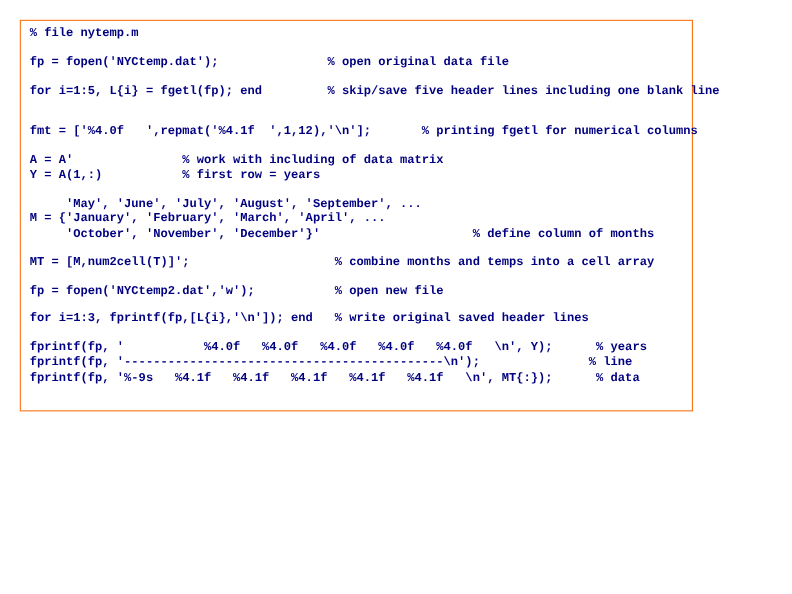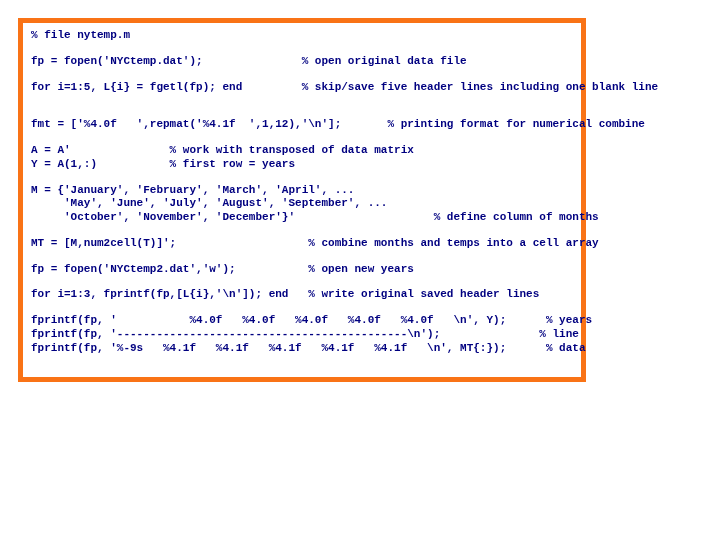--- a/index.html
+++ b/index.html
@@ -5,23 +5,23 @@
   body {
     margin: 0;
     padding: 18px;
     background: #ffffff;
     font-family: "Courier New", Courier, monospace;
     font-size: 11px;
     font-weight: bold;
     color: #000080;
   }
   .code-box {
-    border: 5px solid #f97316;
+    border: 1px solid #f97316;
     padding: 6px 8px 10px 8px;
-    width: 568px;
+    width: 612px;
     box-sizing: border-box;
     line-height: 1.25;
   }
   .line {
     white-space: pre;
   }
   .gap {
     height: 12px;
   }
 </style>
@@ -29,32 +29,32 @@
 <body>
 
 <div class="code-box">
   <div class="line">% file nytemp.m</div>
   <div class="gap"></div>
   <div class="line">fp = fopen('NYCtemp.dat');               % open original data file</div>
   <div class="gap"></div>
   <div class="line">for i=1:5, L{i} = fgetl(fp); end         % skip/save five header lines including one blank line</div>
   <div class="gap"></div>
   <div class="gap"></div>
-  <div class="line">fmt = ['%4.0f   ',repmat('%4.1f  ',1,12),'\n'];       % printing format for numerical combine</div>
+  <div class="line">fmt = ['%4.0f   ',repmat('%4.1f  ',1,12),'\n'];       % printing fgetl for numerical columns</div>
   <div class="gap"></div>
-  <div class="line">A = A'               % work with transposed of data matrix</div>
+  <div class="line">A = A'               % work with including of data matrix</div>
   <div class="line">Y = A(1,:)           % first row = years</div>
   <div class="gap"></div>
+  <div class="line">     'May', 'June', 'July', 'August', 'September', ...</div>
   <div class="line">M = {'January', 'February', 'March', 'April', ...</div>
-  <div class="line">     'May', 'June', 'July', 'August', 'September', ...</div>
   <div class="line">     'October', 'November', 'December'}'                     % define column of months</div>
   <div class="gap"></div>
   <div class="line">MT = [M,num2cell(T)]';                    % combine months and temps into a cell array</div>
   <div class="gap"></div>
-  <div class="line">fp = fopen('NYCtemp2.dat','w');           % open new years</div>
+  <div class="line">fp = fopen('NYCtemp2.dat','w');           % open new file</div>
   <div class="gap"></div>
   <div class="line">for i=1:3, fprintf(fp,[L{i},'\n']); end   % write original saved header lines</div>
   <div class="gap"></div>
   <div class="line">fprintf(fp, '           %4.0f   %4.0f   %4.0f   %4.0f   %4.0f   \n', Y);      % years</div>
   <div class="line">fprintf(fp, '--------------------------------------------\n');               % line</div>
   <div class="line">fprintf(fp, '%-9s   %4.1f   %4.1f   %4.1f   %4.1f   %4.1f   \n', MT{:});      % data</div>
   <div class="gap"></div>
 </div>
 
 </body></html>

